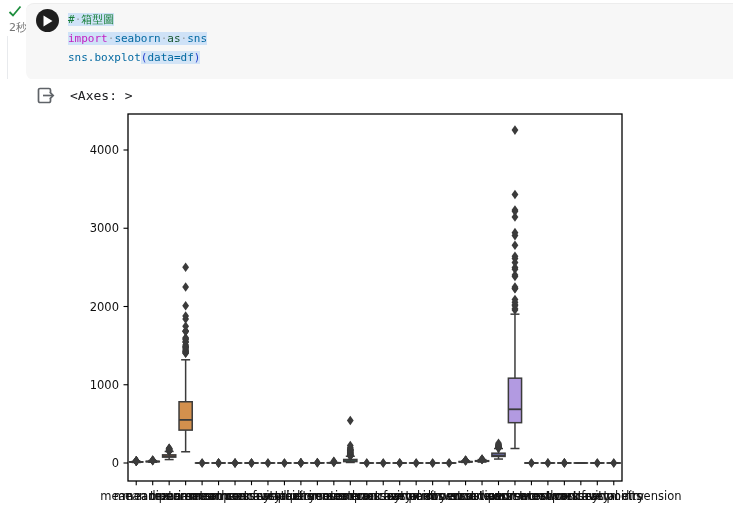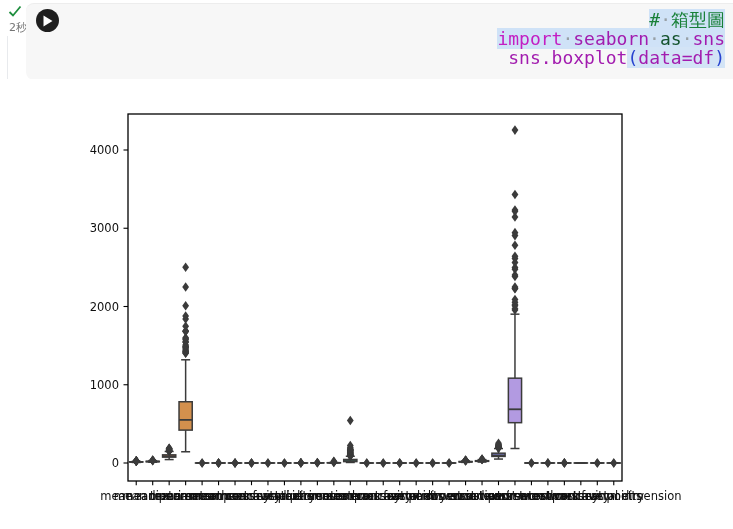--- a/index.html
+++ b/index.html
@@ -14,26 +14,26 @@
              font-family:"DejaVu Sans",sans-serif;}
 
   
   .cell{position:absolute;left:26px;top:3px;right:0;height:76px;background:#f7f7f7;
         border-radius:8px 0 0 8px;border-top:1px solid #ededed;}
   .run-btn{position:absolute;left:10px;top:5px;width:23px;height:23px;border-radius:50%;
            background:#1f1f1f;border:none;padding:0;cursor:pointer;display:flex;
            align-items:center;justify-content:center;}
   .code{position:absolute;left:42px;top:6px;right:8px;
         font-family:"DejaVu Sans Mono","Liberation Mono",monospace;
-        font-size:18px;line-height:19px;white-space:pre;color:#252525;text-align:right;}
+        font-size:11px;line-height:19px;white-space:pre;color:#252525;}
   .code-line{height:19px;}
   .tk-comment{color:#188038;}
   .tk-kw1{color:#c31ec3;margin-top:48px;}
   .tk-kw2{color:#14532d;}
-  .tk-id{color:#a21caf;}
+  .tk-id{color:#0369a1;}
   .tk-paren{color:#2743cf;}
   .tk-ws{color:#98a0a6;}
   .tk-sel{background:#cfe2f7;}
   .tk-hl{background:#d3e4f6;}
 
   
   .output{position:absolute;left:0;top:79px;right:0;bottom:0;background:#fff;}
   .output-head{position:absolute;left:37px;top:8px;display:flex;align-items:center;gap:15px;}
   .axes-repr{font-family:"DejaVu Sans Mono","Liberation Mono",monospace;font-size:13px;
              color:#202124;}
@@ -57,20 +57,28 @@
   <div class="cell">
     <button class="run-btn">
       <svg width="11" height="12" viewBox="0 0 11 12">
         <polygon points="1.5,0.5 10.5,6 1.5,11.5" fill="#ffffff"></polygon>
       </svg>
     </button>
     <div class="code" id="code-lines"><div class="code-line"><span class="tk-comment tk-sel">#</span><span class="tk-ws tk-sel">·</span><span class="tk-comment tk-sel">箱型圖</span></div><div class="code-line"><span class="tk-kw1 tk-sel">import</span><span class="tk-ws tk-sel">·</span><span class="tk-id tk-sel">seaborn</span><span class="tk-ws tk-sel">·</span><span class="tk-kw2 tk-sel">as</span><span class="tk-ws tk-sel">·</span><span class="tk-id tk-sel">sns</span></div><div class="code-line"><span class="tk-id">sns.boxplot</span><span class="tk-paren tk-hl">(</span><span class="tk-id tk-hl">data=df</span><span class="tk-paren tk-hl">)</span></div></div>
   </div>
 
   <div class="output">
+    <div class="output-head">
+      <svg width="18" height="17" viewBox="0 0 18 17">
+        <path d="M13.5 5.5 V3 a1.5 1.5 0 0 0 -1.5 -1.5 H3 a1.5 1.5 0 0 0 -1.5 1.5 v11 a1.5 1.5 0 0 0 1.5 1.5 h9 a1.5 1.5 0 0 0 1.5 -1.5 v-2.5" fill="none" stroke="#5f6368" stroke-width="1.7"></path>
+        <line x1="6" y1="8.5" x2="16" y2="8.5" stroke="#5f6368" stroke-width="1.7"></line>
+        <polyline points="12.8,5.2 16.2,8.5 12.8,11.8" fill="none" stroke="#5f6368" stroke-width="1.7"></polyline>
+      </svg>
+      <span class="axes-repr">&lt;Axes: &gt;</span>
+    </div>
     <svg id="chart" width="673" height="421" viewBox="0 0 673 421">
         <rect x="0" y="0" width="673" height="421" fill="#ffffff"></rect>
         <rect x="68" y="6" width="494" height="367" fill="#ffffff" stroke="#000000" stroke-width="1.3"></rect>
         <line x1="63.5" y1="355" x2="68" y2="355" stroke="#000" stroke-width="1.1"></line>
         <text x="59" y="359.2" text-anchor="end" font-size="11.5">0</text>
         <line x1="63.5" y1="276.75" x2="68" y2="276.75" stroke="#000" stroke-width="1.1"></line>
         <text x="59" y="280.95" text-anchor="end" font-size="11.5">1000</text>
         <line x1="63.5" y1="198.5" x2="68" y2="198.5" stroke="#000" stroke-width="1.1"></line>
         <text x="59" y="202.7" text-anchor="end" font-size="11.5">2000</text>
         <line x1="63.5" y1="120.25" x2="68" y2="120.25" stroke="#000" stroke-width="1.1"></line>

